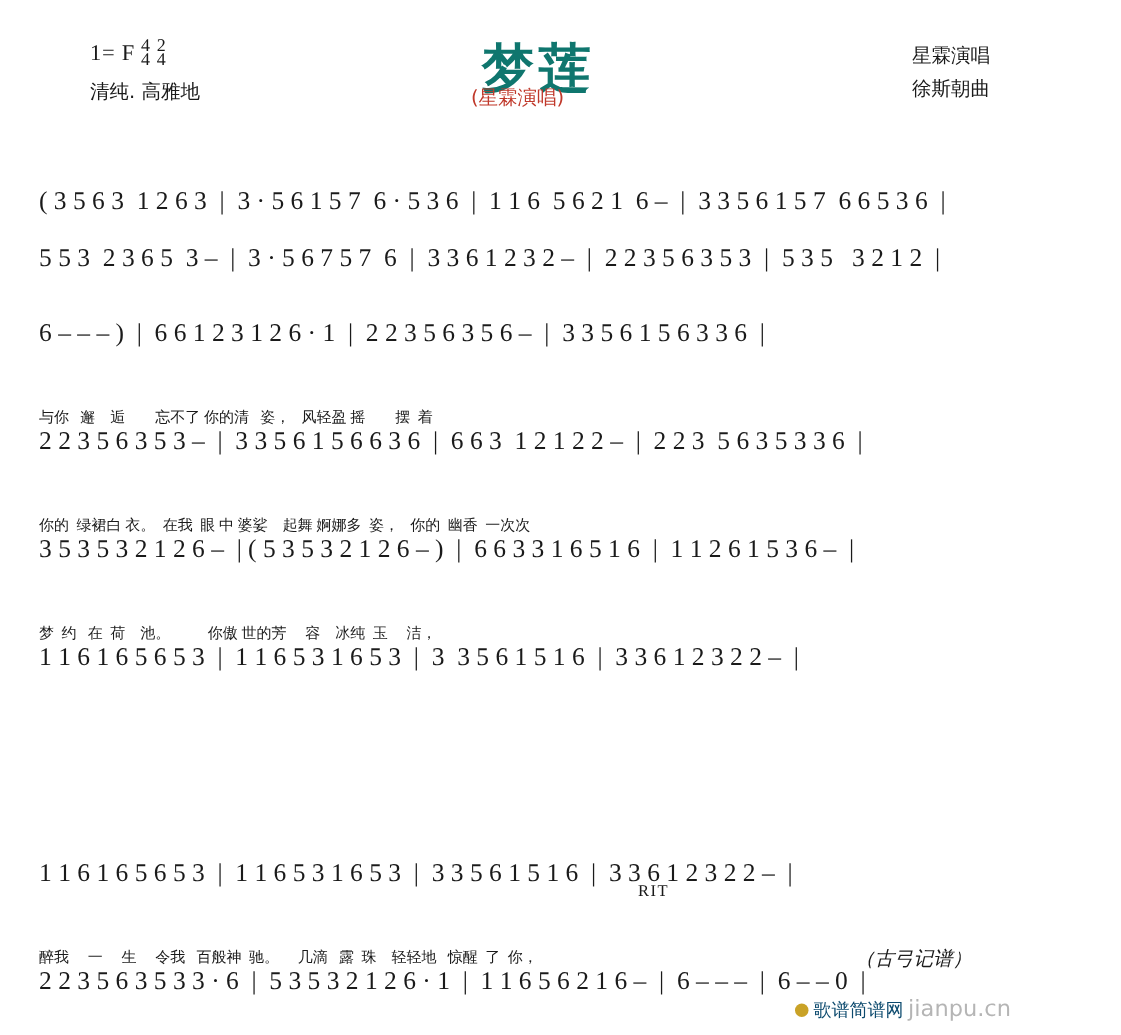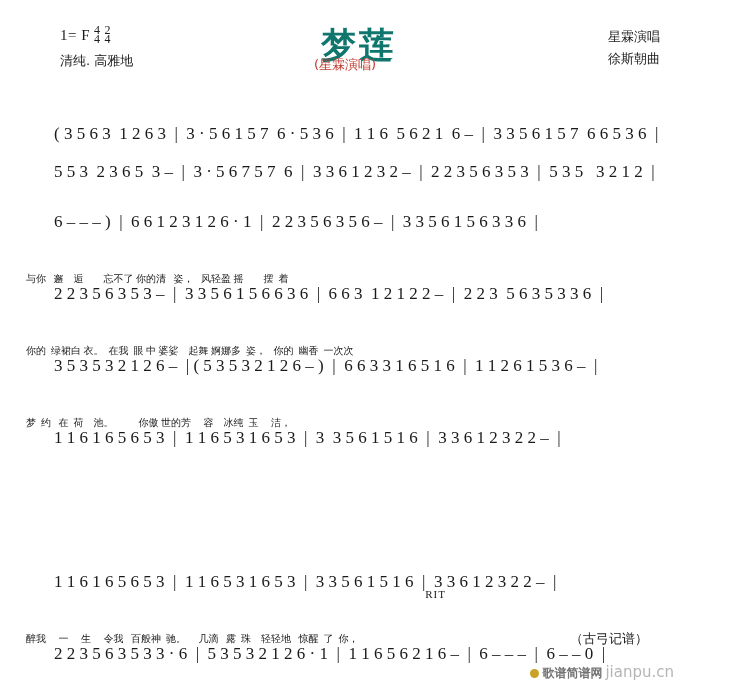--- a/index.html
+++ b/index.html
@@ -69,49 +69,49 @@
     width:700px;
     white-space:pre;
     font-family:"Liberation Serif", serif;
   }
   .notes{
     font-size:17px;
     letter-spacing:0px;
     line-height:20px;
     height:22px;
     font-family:"Liberation Serif", serif;
-    margin-left:28px;
   }
   .lyrics{
     font-family:Liberation Serif, serif;
     font-size:10px;
     letter-spacing:0px;
     line-height:18px;
     height:18px;
   }
   .annot{
     font-family:"Liberation Serif", serif;
     font-size:11px;
     letter-spacing:1px;
   }
   .bottom-credit{
     position:absolute;
     right:42px;
     font-family:"DejaVu Sans", sans-serif;
     font-size:13px;
+    font-style:italic;
   }
 
   
   .site-mark{
     position:absolute;right:16px;bottom:8px;
     font-family:"DejaVu Sans", sans-serif;
     font-size:12px;
     color:#9a9a9a;
   }
-  .site-mark .cn{color:#737373;font-weight:bold;}
+  .site-mark .cn{color:#0c4a6e;}
   .site-mark .en{color:#b5b5b5;font-size:15px;margin-left:3px;}
   .site-dot{
     display:inline-block;width:9px;height:9px;border-radius:50%;
     background:#c9a227;margin-right:3px;vertical-align:-1px;
   }
 </style>
 </head>
 <body>
 
 <div class="sheet">

